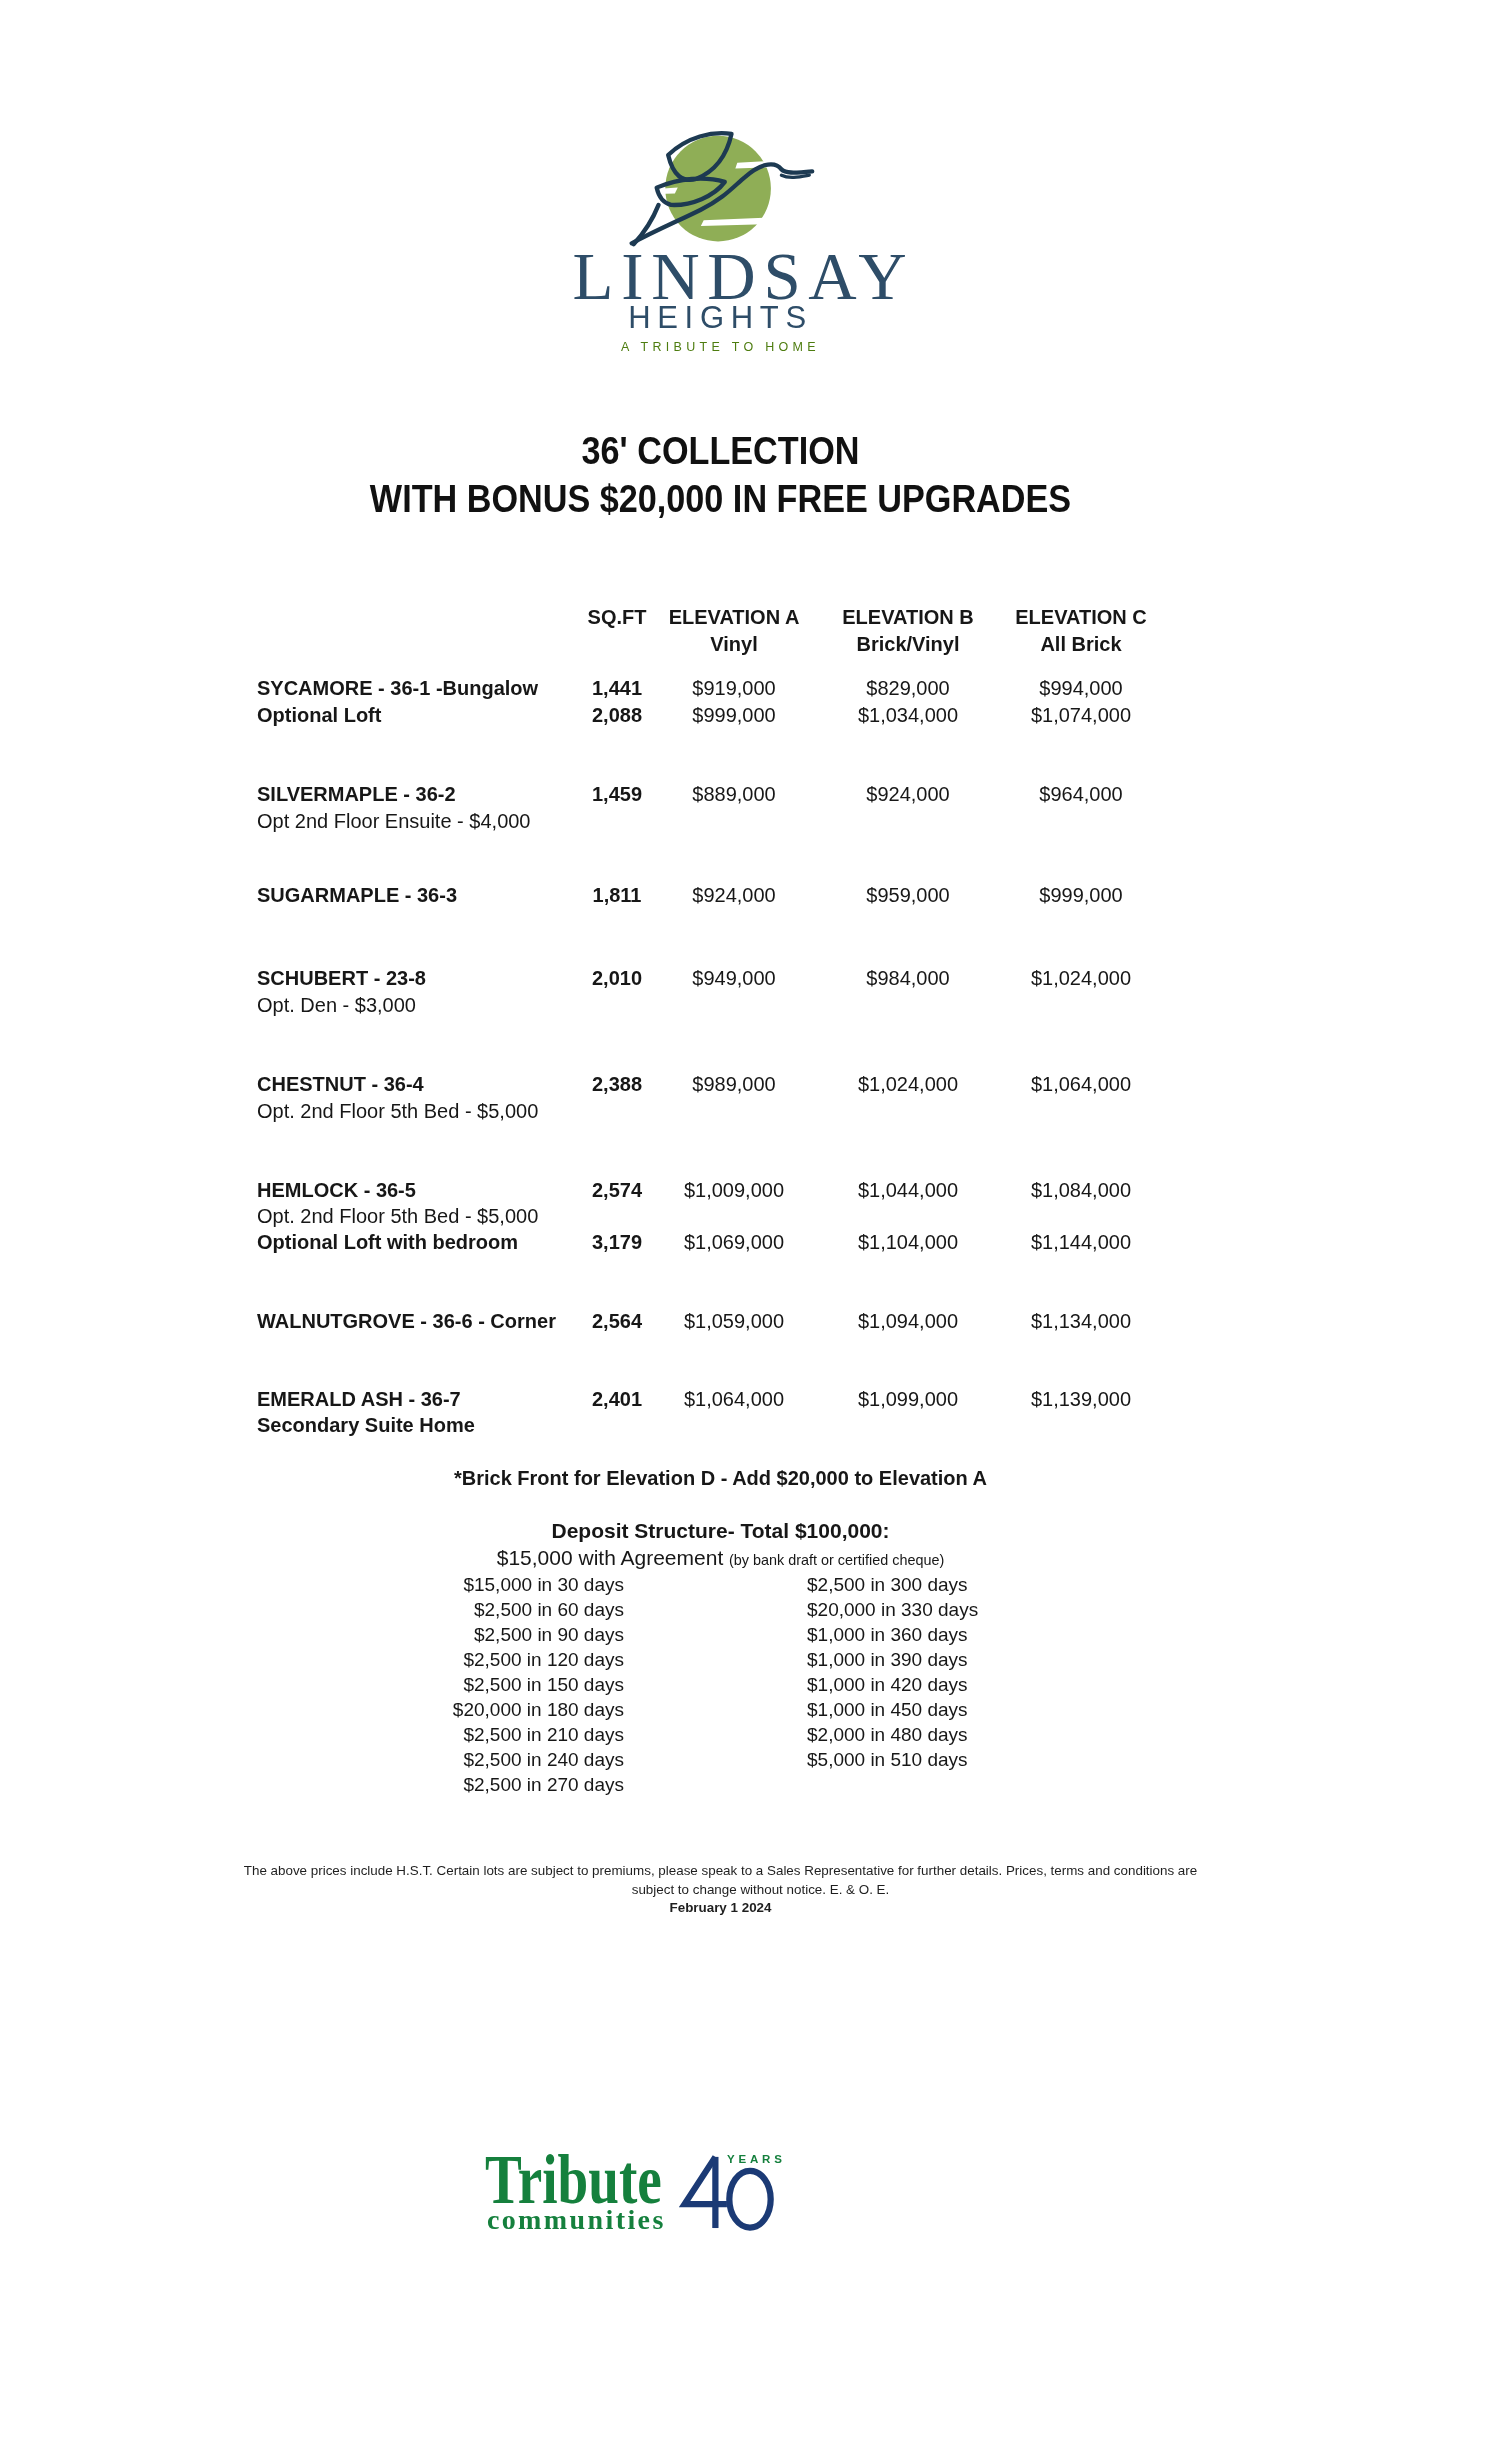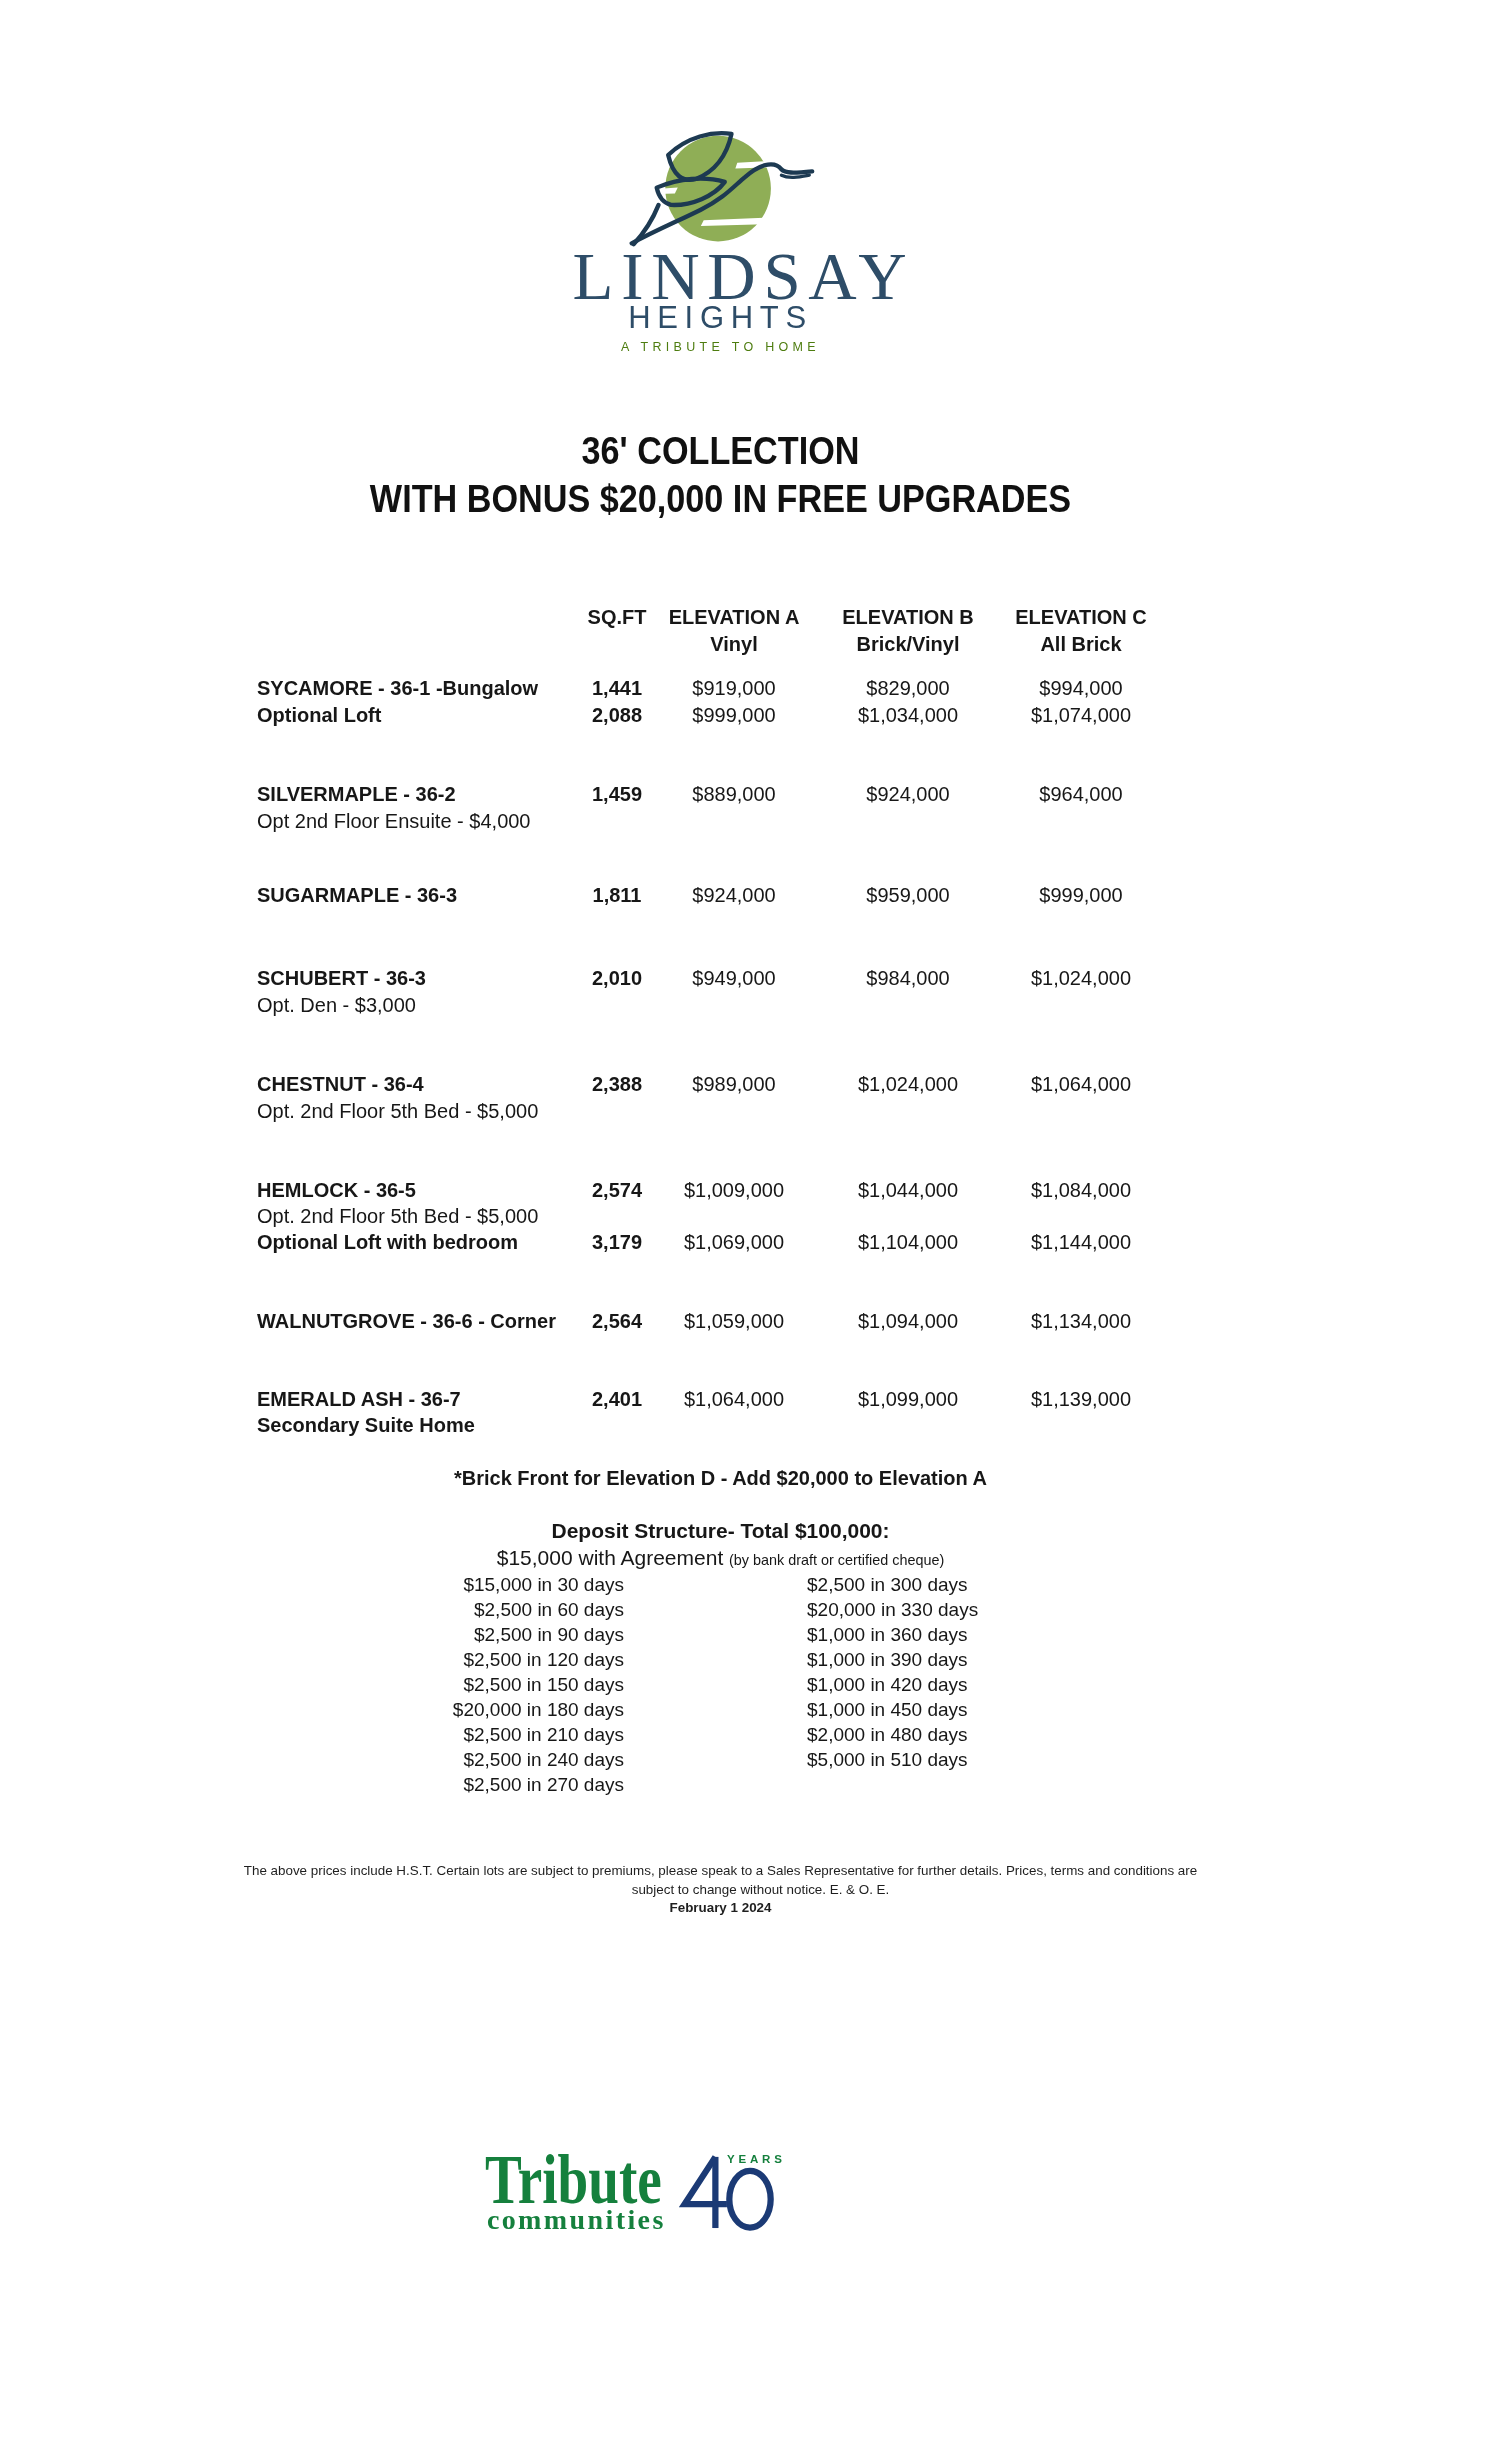--- a/index.html
+++ b/index.html
@@ -119,21 +119,21 @@
       <div class="cell c-name">Opt 2nd Floor Ensuite - $4,000</div>
     </div>
     <div class="trow" style="top:882px">
       <div class="cell c-name b">SUGARMAPLE - 36-3</div>
       <div class="cell c-sqft b">1,811</div>
       <div class="cell c-a">$924,000</div>
       <div class="cell c-b">$959,000</div>
       <div class="cell c-c">$999,000</div>
     </div>
     <div class="trow" style="top:965px">
-      <div class="cell c-name b">SCHUBERT - 36-3</div>
+      <div class="cell c-name b">SCHUBERT - 23-8</div>
       <div class="cell c-sqft b">2,010</div>
       <div class="cell c-a">$949,000</div>
       <div class="cell c-b">$984,000</div>
       <div class="cell c-c">$1,024,000</div>
     </div>
     <div class="trow" style="top:992px">
       <div class="cell c-name">Opt. Den - $3,000</div>
     </div>
     <div class="trow" style="top:1071px">
       <div class="cell c-name b">CHESTNUT - 36-4</div>

